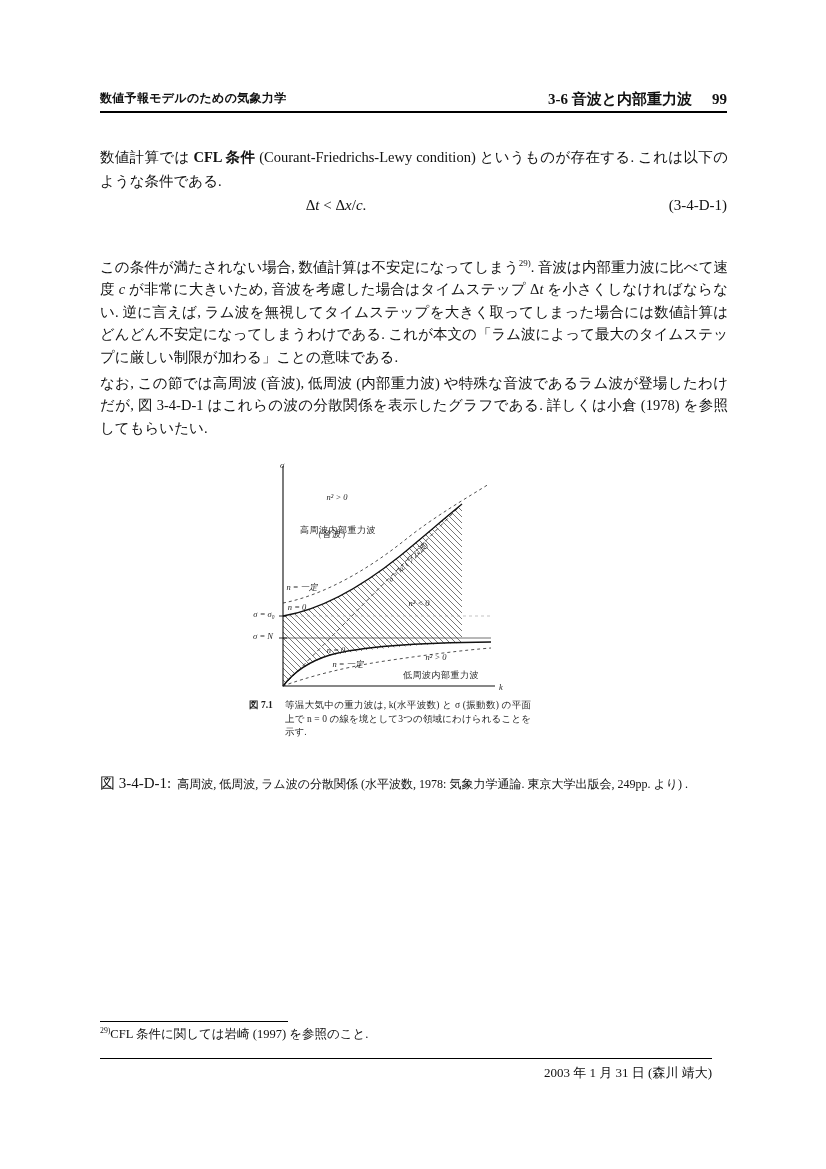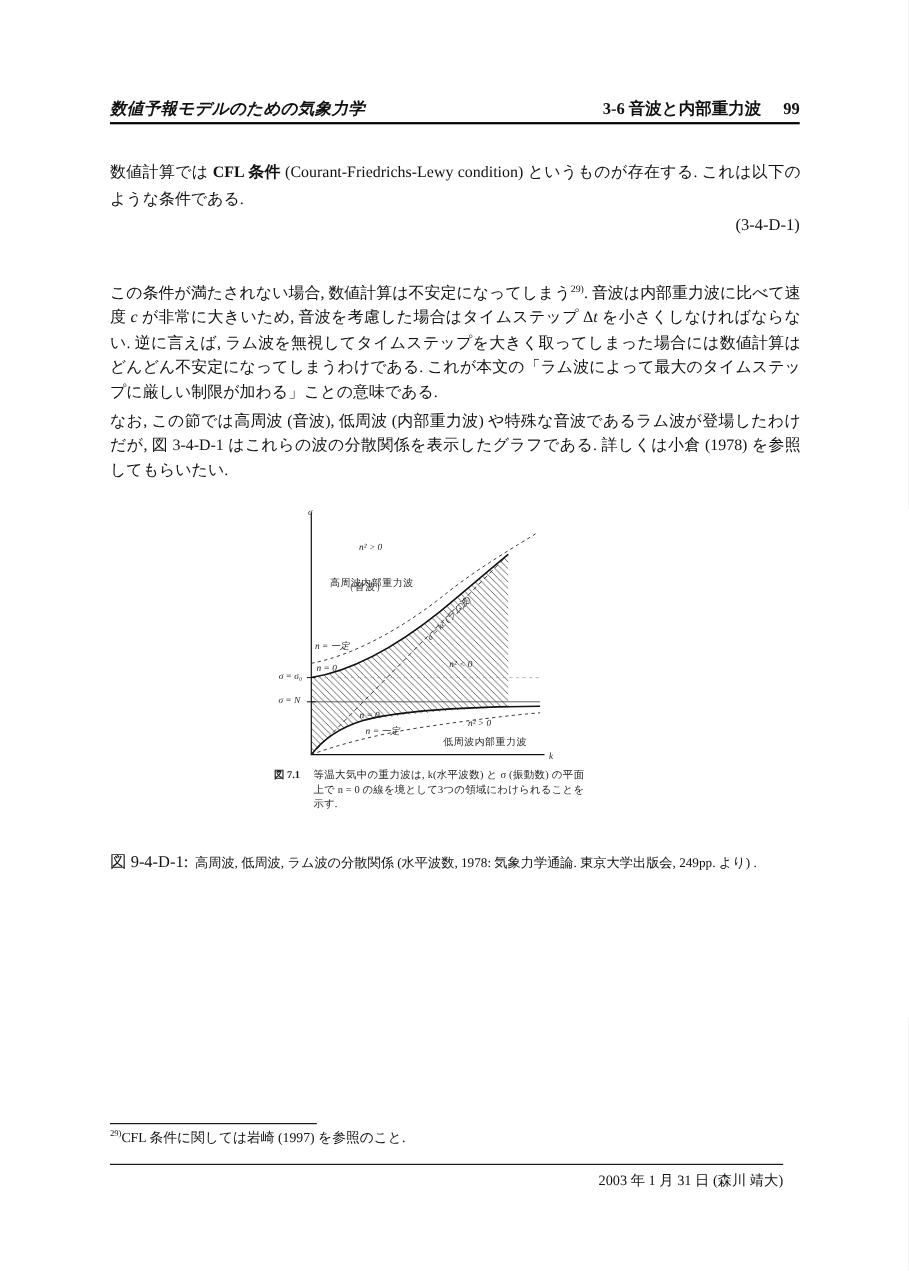--- a/index.html
+++ b/index.html
@@ -5,21 +5,21 @@
   html,body{margin:0;padding:0;background:#e8e8e8;}
   .page{position:relative;width:826px;height:1169px;background:#ffffff;margin:0 auto;
         font-family:"Liberation Serif","DejaVu Serif",serif;color:#111;overflow:hidden;}
   .abs{position:absolute;}
   
   .rt-b{font-weight:700;}
   .rt-i{}
   .rt-m{font-style:italic;}
   .rt-sup{vertical-align:super;font-size:0.62em;line-height:0;}
   
-  .header-left{left:100px;top:90px;font-weight:700;font-size:15px;letter-spacing:0.3px;font-style:italic;}
+  .header-left{left:100px;top:90px;font-weight:700;font-size:12px;letter-spacing:0.3px;}
   .header-right{left:100px;top:90px;width:627px;text-align:right;font-weight:700;font-size:15px;}
   .header-right .pageno{margin-left:20px;}
   .header-rule{left:100px;top:111px;width:627px;height:2px;background:#000;}
   
   .para{left:100px;width:628px;font-size:14.5px;line-height:22.4px;text-align:justify;}
   .p1{top:145px;line-height:24px;}
   .p2{top:256px;}
   .p3{top:372px;}
   
   .eq-row{left:100px;top:197px;width:627px;height:22px;font-size:15px;}
@@ -52,20 +52,21 @@
 
   <div class="abs header-left">数値予報モデルのための気象力学</div>
   <div class="abs header-right">
     <span>3-6 音波と内部重力波</span><span class="pageno">99</span>
   </div>
   <div class="abs header-rule"></div>
 
   <div class="abs para p1"><span>数値計算では </span><span class="rt-b">CFL 条件</span><span> (</span><span class="rt-i">Courant-Friedrichs-Lewy condition</span><span>) というものが存在する. これは以下のような条件である.</span></div>
 
   <div class="abs eq-row">
+    <div class="eq-main"><span>Δ</span><span class="rt-m">t</span><span> &lt; Δ</span><span class="rt-m">x</span><span>/</span><span class="rt-m">c</span><span>.</span></div>
     <div class="eq-num">(3-4-D-1)</div>
   </div>
 
   <div class="abs para p2"><span>この条件が満たされない場合, 数値計算は不安定になってしまう</span><span class="rt-sup">29)</span><span>. 音波は内部重力波に比べて速度 </span><span class="rt-m">c</span><span> が非常に大きいため, 音波を考慮した場合はタイムステップ Δ</span><span class="rt-m">t</span><span> を小さくしなければならない. 逆に言えば, ラム波を無視してタイムステップを大きく取ってしまった場合には数値計算はどんどん不安定になってしまうわけである. これが本文の「ラム波によって最大のタイムステップに厳しい制限が加わる」ことの意味である.</span></div>
 
   <div class="abs para p3"><span>なお, この節では高周波 (音波), 低周波 (内部重力波) や特殊な音波であるラム波が登場したわけだが, 図 3-4-D-1 はこれらの波の分散関係を表示したグラフである. 詳しくは小倉 (1978) を参照してもらいたい.</span></div>
 
   <div class="abs figure">
     <svg width="290" height="238" viewBox="0 0 290 238">
       <defs>
@@ -112,21 +113,21 @@
     <div class="fig-label cjk" style="left:196px;top:219px;">低周波内部重力波</div>
 
     
     <div class="fig-caption">
       <span class="tag">図 7.1</span>
       <span class="txt">等温大気中の重力波は, k(水平波数) と σ (振動数) の平面上で n = 0 の線を境として3つの領域にわけられることを示す.</span>
     </div>
   </div>
 
   <div class="abs caption">
-    <span class="tag">図 9-4-D-1:</span><span>高周波, 低周波, ラム波の分散関係 (水平波数, 1978: 気象力学通論. 東京大学出版会, 249pp. より) .</span>
+    <span class="tag">図 3-4-D-1:</span><span>高周波, 低周波, ラム波の分散関係 (水平波数, 1978: 気象力学通論. 東京大学出版会, 249pp. より) .</span>
   </div>
 
   <div class="abs footnote-rule"></div>
   <div class="abs footnote">
     <span class="rt-sup">29)</span><span>CFL 条件に関しては岩崎 (1997) を参照のこと.</span>
   </div>
 
   <div class="abs footer-rule"></div>
   <div class="abs footer">2003 年 1 月 31 日 (森川 靖大)</div>
 

